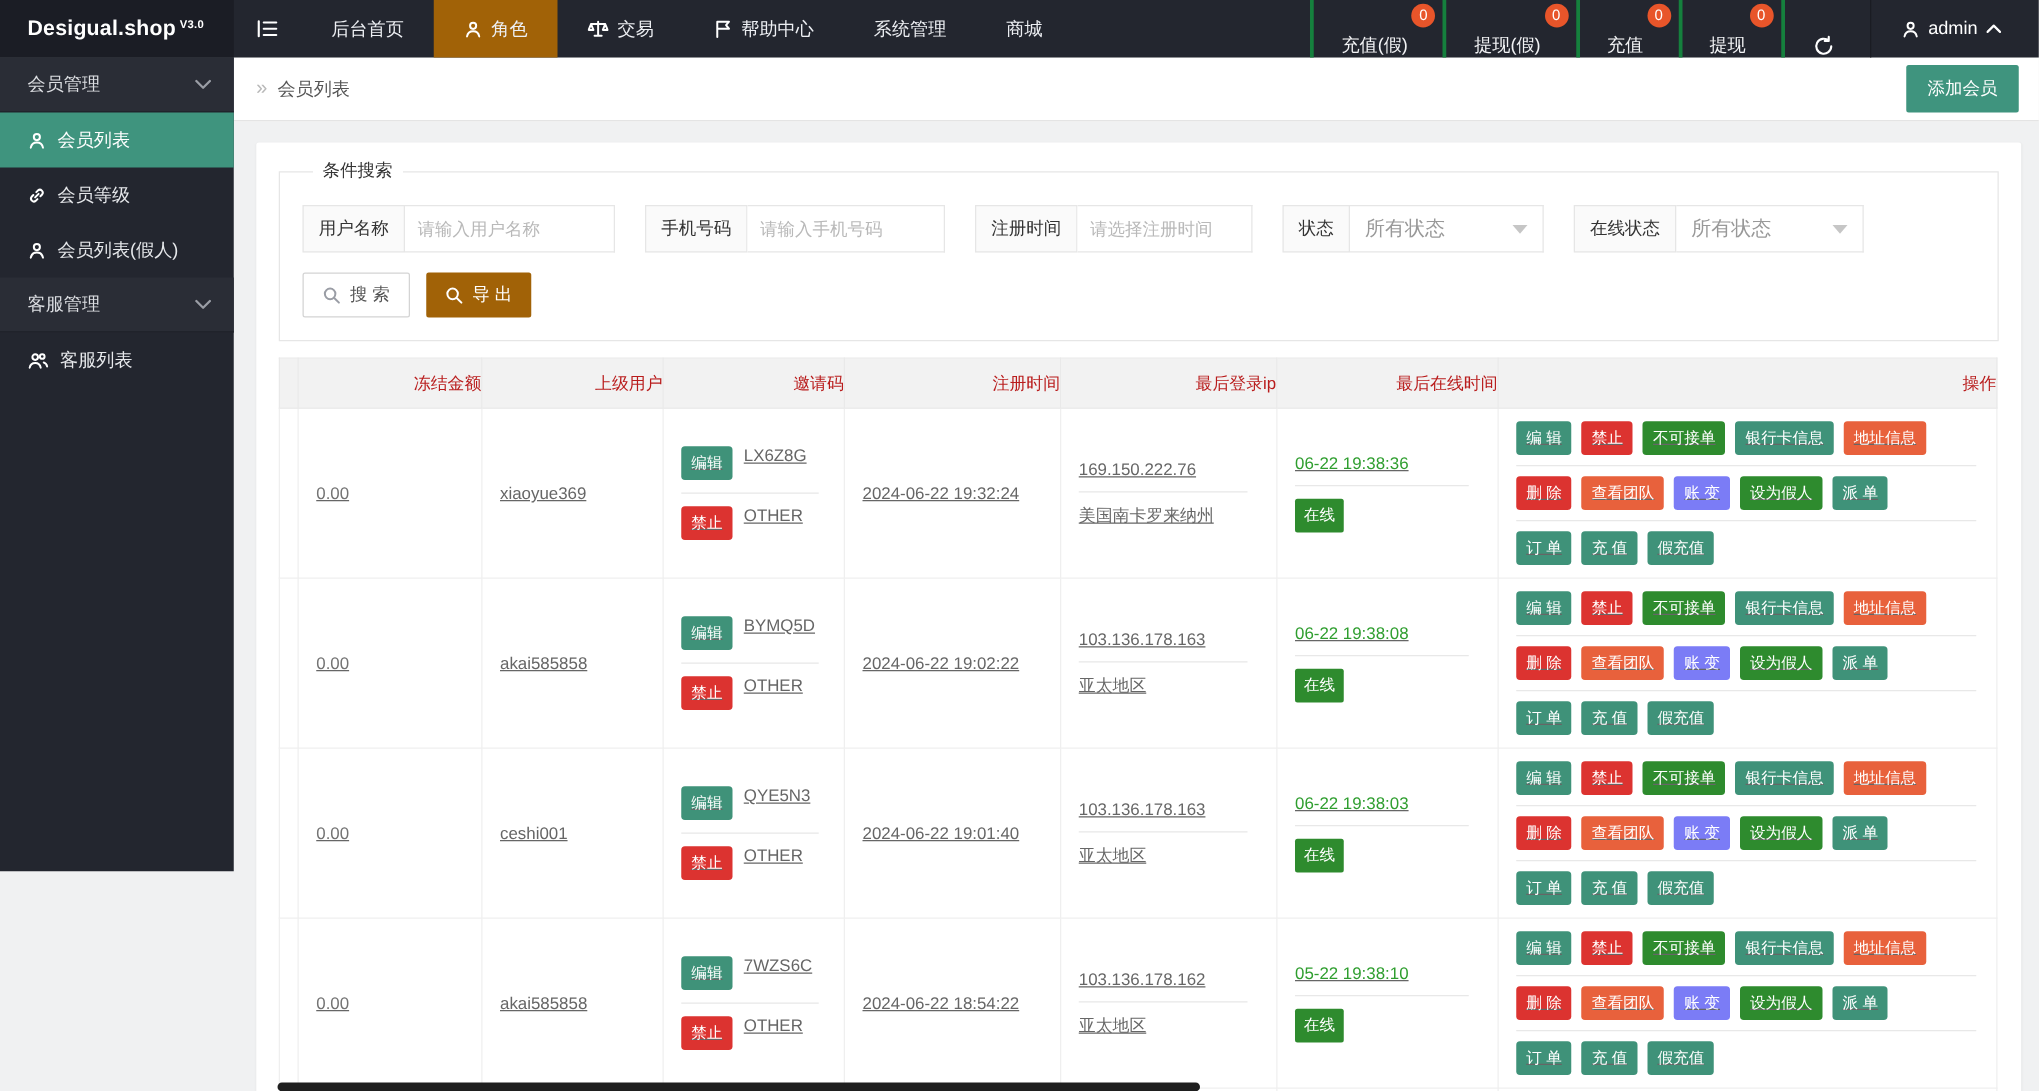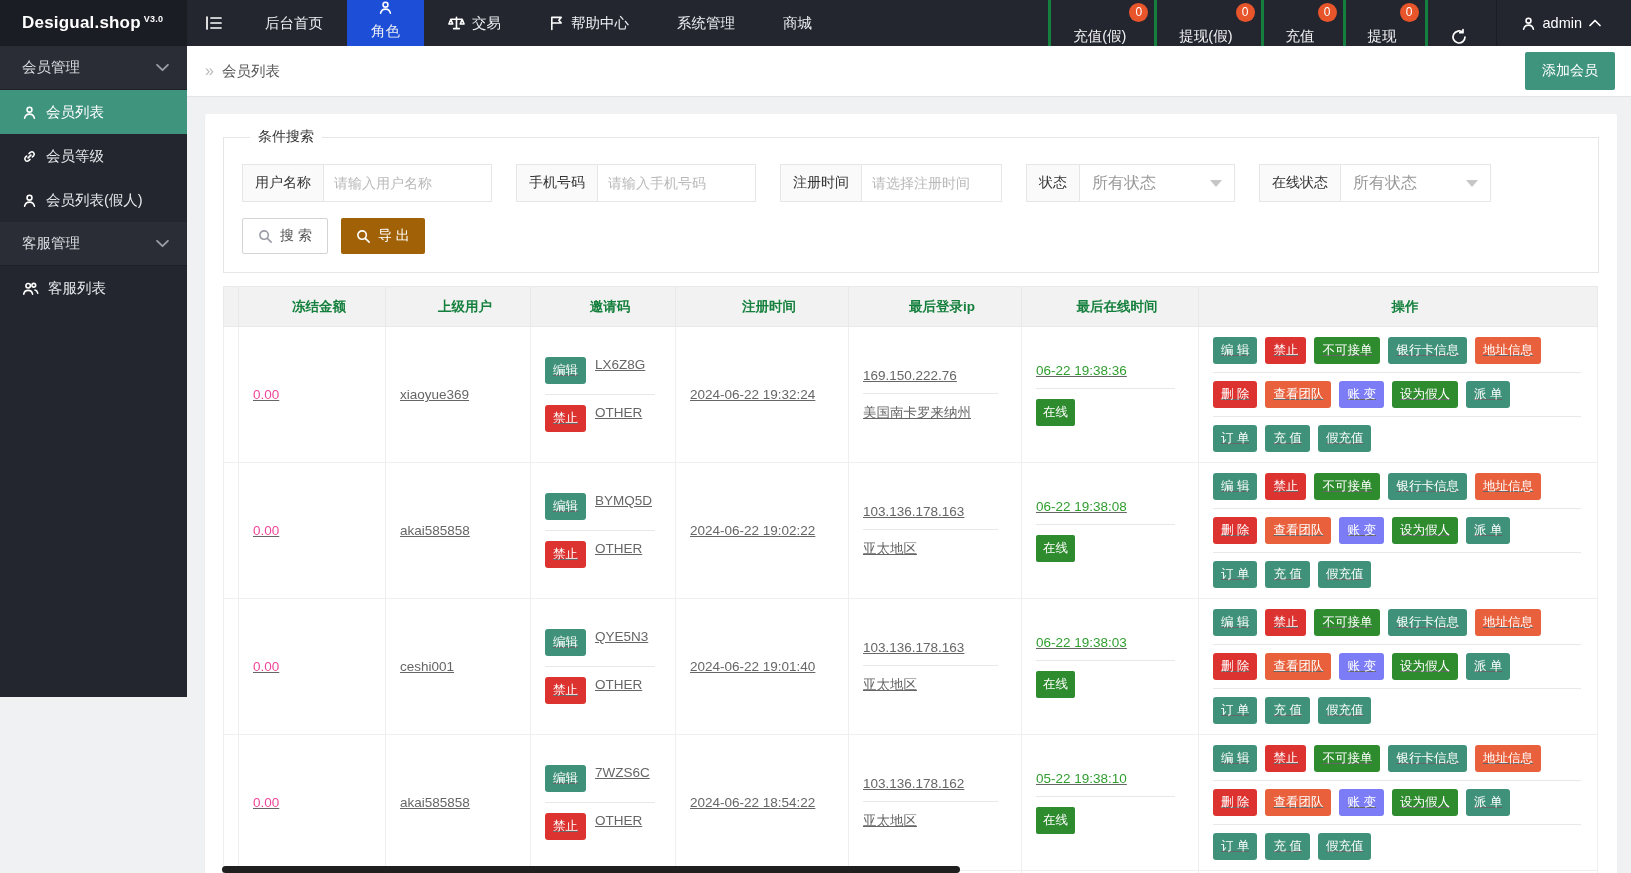--- a/index.html
+++ b/index.html
@@ -8,21 +8,21 @@
 
   
   .navbar { position:absolute; left:0; top:0; width:1631px; height:46px; background:#23262f;
     display:flex; align-items:stretch; z-index:30; }
   .brand { width:187px; background:#1b1d25; color:#fff; display:flex; align-items:center;
     padding-left:22px; font-size:17px; font-weight:bold; letter-spacing:.2px; }
   .brand sup { font-size:9px; font-weight:bold; margin-left:3px; transform:translateY(-4px); }
   .nav-toggle { width:54px; display:flex; align-items:center; justify-content:center; cursor:pointer; }
   .nav-item { display:flex; align-items:center; gap:7px; padding:0 24px; color:#edeff3;
     font-size:14.5px; cursor:pointer; }
-  .nav-item.active { background:#1d4ed8;flex-direction:column; }
+  .nav-item.active { background:#a16207; }
   .nav-spacer { flex:1; }
   .nav-right-item { position:relative; display:flex; align-items:flex-end; padding:0 28px 0 22px;
     color:#f2f3f5; font-size:14.5px; border-left:3px solid #15803d; cursor:pointer; }
   .nav-badge { position:absolute; top:3px; right:6px; min-width:19px; height:19px; line-height:19px;
     background:#e8552a; color:#fff; font-size:12px; text-align:center; border-radius:10px; padding:0 4px; }
   .nav-user { display:flex; align-items:center; gap:7px; padding:0 30px 0 24px; color:#fff;
     font-size:14.5px; border-left:1px solid #1a1c23; cursor:pointer; }
   .icon { display:inline-flex; align-items:center; justify-content:center; }
 
   
@@ -68,25 +68,25 @@
     color:#555; font-size:14px; padding:0 15px; height:36px; border-radius:2px; cursor:pointer; }
   .export-btn { display:flex; align-items:center; gap:7px; background:#a16207; border:none;
     color:#fff; font-size:14px; padding:0 15px; height:36px; border-radius:2px; cursor:pointer; }
 
   
   .member-table { margin-top:13px; border-collapse:collapse; table-layout:fixed; width:1374px;
     border:1px solid #ebebeb; }
   .member-table col.c0{width:15px;} .member-table col.c1{width:147px;} .member-table col.c2{width:145px;}
   .member-table col.c3{width:145px;} .member-table col.c4{width:173px;} .member-table col.c5{width:173px;}
   .member-table col.c6{width:177px;} .member-table col.c7{width:399px;}
-  .member-table thead th { background:#f2f2f2; border:1px solid #e9e9e9; height:40px; text-align:center;
-    font-weight:bold; color:#15803d; font-size:13.5px; padding-left:14px; }
+  .member-table thead th { background:#f2f2f2; border:1px solid #e9e9e9; height:40px; text-align:right;
+    font-weight:normal; color:#b91c1c; font-size:13.5px; padding-left:14px; }
   .member-table tbody td { border:1px solid #efefef; border-top:none; height:97px; vertical-align:middle;
     padding:10px 8px 10px 14px; font-size:13.5px; color:#666;text-decoration:underline; }
-  .money { color:#ec4899; }
+  .money { color:#737373; }
   .mini-btn { border:none; color:#fff; font-size:12.5px; padding:5px 8px; border-radius:3px; cursor:pointer; }
   .mini-btn.teal { background:#3f9279; }
   .mini-btn.red { background:#dc3330; }
   .cell-line { display:flex; align-items:flex-start; gap:9px; }
   .cell-sep { border-top:1px solid #e8e8e8; margin:10px 0; width:90%; }
   .time-green { color:#2f9e2f; }
   .status-badge { display:inline-block; color:#fff; font-size:12.5px; padding:5px 7px; border-radius:2px; }
   .badge-online { background:#2e8b2e; }
   .c-actions { padding-right:12px; }
   .action-line { display:flex; flex-wrap:wrap; gap:8px; }

